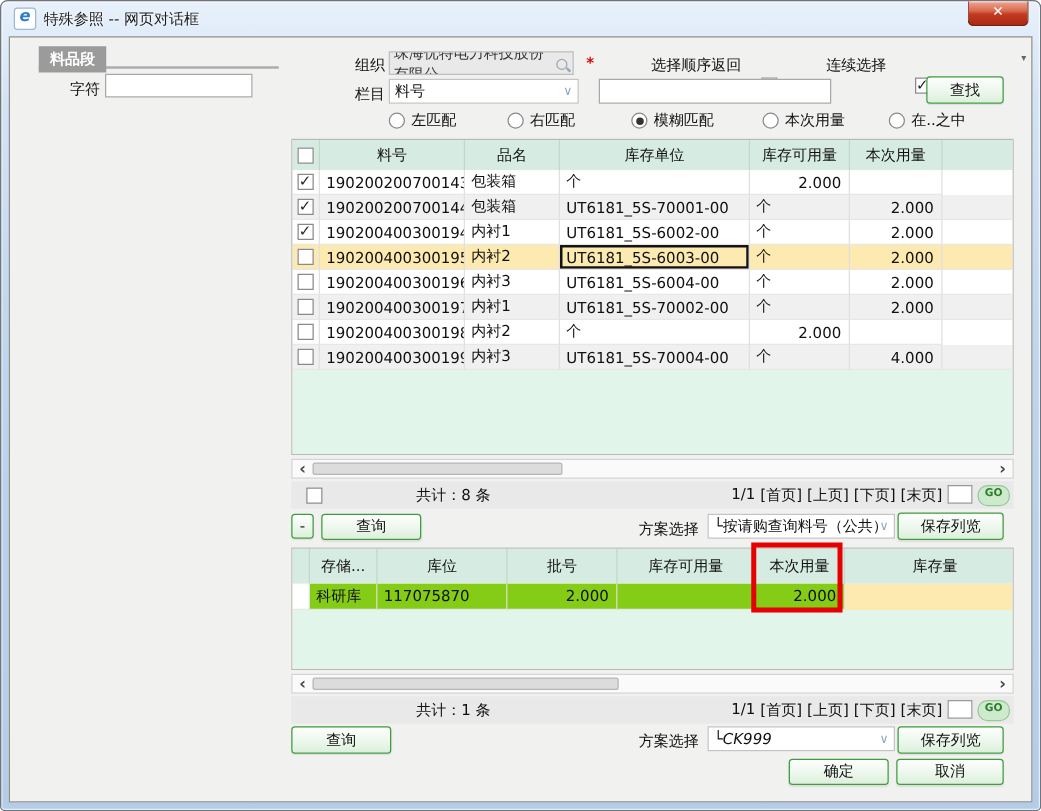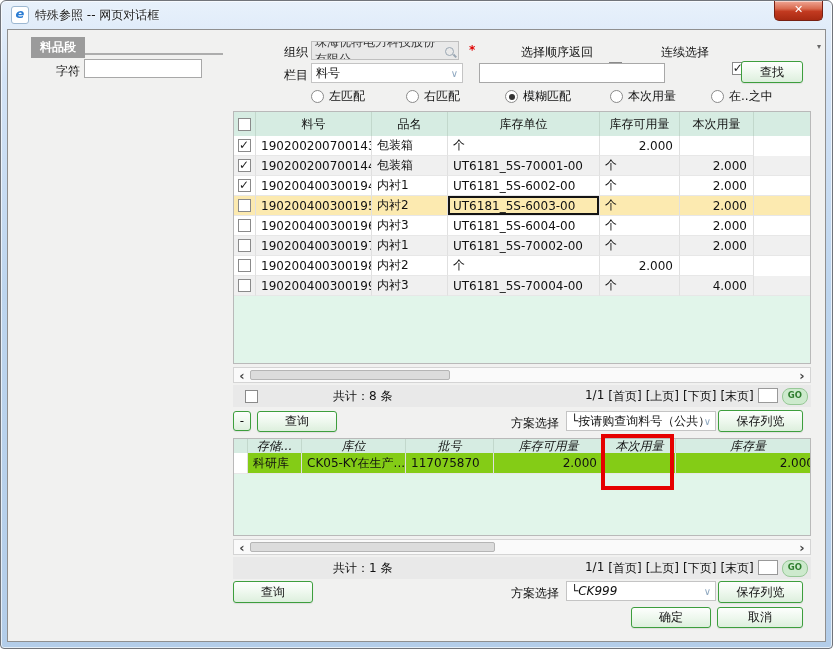--- a/index.html
+++ b/index.html
@@ -41,21 +41,21 @@
   .gbtn{border:1px solid #3d9e3d;border-radius:3px;color:#111;text-align:center;cursor:pointer;box-sizing:border-box;
     background:linear-gradient(180deg,#fdfefd 0%,#eef8ee 50%,#ddefdd 100%);box-shadow:0 1px 1px rgba(0,0,0,.08);}
   .tri{color:#666;font-size:8px;}
 
   
   .tbl{background:#fff;border:1px solid #b9b9b9;box-sizing:border-box;display:flex;flex-direction:column;overflow:hidden;}
   .t1-grid{display:grid;grid-template-columns:22px 116px 76px 152px 80px 74px 100px;}
   .t2-grid{display:grid;grid-template-columns:14px 54px 104px 88px 110px 72px 145px;}
   .th{background:#d6ece2;height:24px;align-items:center;flex:0 0 auto;}
   .th>div{display:flex;align-items:center;justify-content:center;height:100%;border-right:1px solid #c2d8cc;box-sizing:border-box;overflow:hidden;white-space:nowrap;}
-  .t2 .th{height:14px;font-style:italic;}
+  .t2 .th{height:28px;}
   .tr{height:20px;flex:0 0 auto;background:#fff;}
   .tr.alt{background:#f0f0f0;}
   .tr.hl{background:#fceab0;}
   .tr>div{display:flex;align-items:center;height:100%;border-right:1px solid #e0e0e0;border-bottom:1px solid #e7e7e7;box-sizing:border-box;overflow:hidden;white-space:nowrap;padding:0 0 0 5px;}
   .tr>div.num{justify-content:flex-end;padding:0 6px 0 0;}
   .tr>div.selc{justify-content:center;padding:0;}
   .focus-cell{box-shadow:inset 0 0 0 2px #141414;}
   .filler{flex:1 1 auto;background:#e1f5ea;}
   .t2 .tr{height:21px;}
   .t2 .tr.hl>div{background:#84cc16;}
@@ -285,21 +285,20 @@
           <div>存储...</div>
           <div>库位</div>
           <div>批号</div>
           <div>库存可用量</div>
           <div>本次用量</div>
           <div>库存量</div>
         </div>
         <div class="t2-grid tr hl">
           <div class="selc"></div>
           <div>科研库</div>
-          <div>CK05-KY在生产...</div>
           <div>117075870</div>
           <div class="num">2.000</div>
           <div></div>
           <div class="num">2.000</div>
         </div>
         <div class="filler"></div>
       </div>
 
       
       <div class="abs redbox" style="left:593px;top:404px;width:73px;height:56px;"></div>

